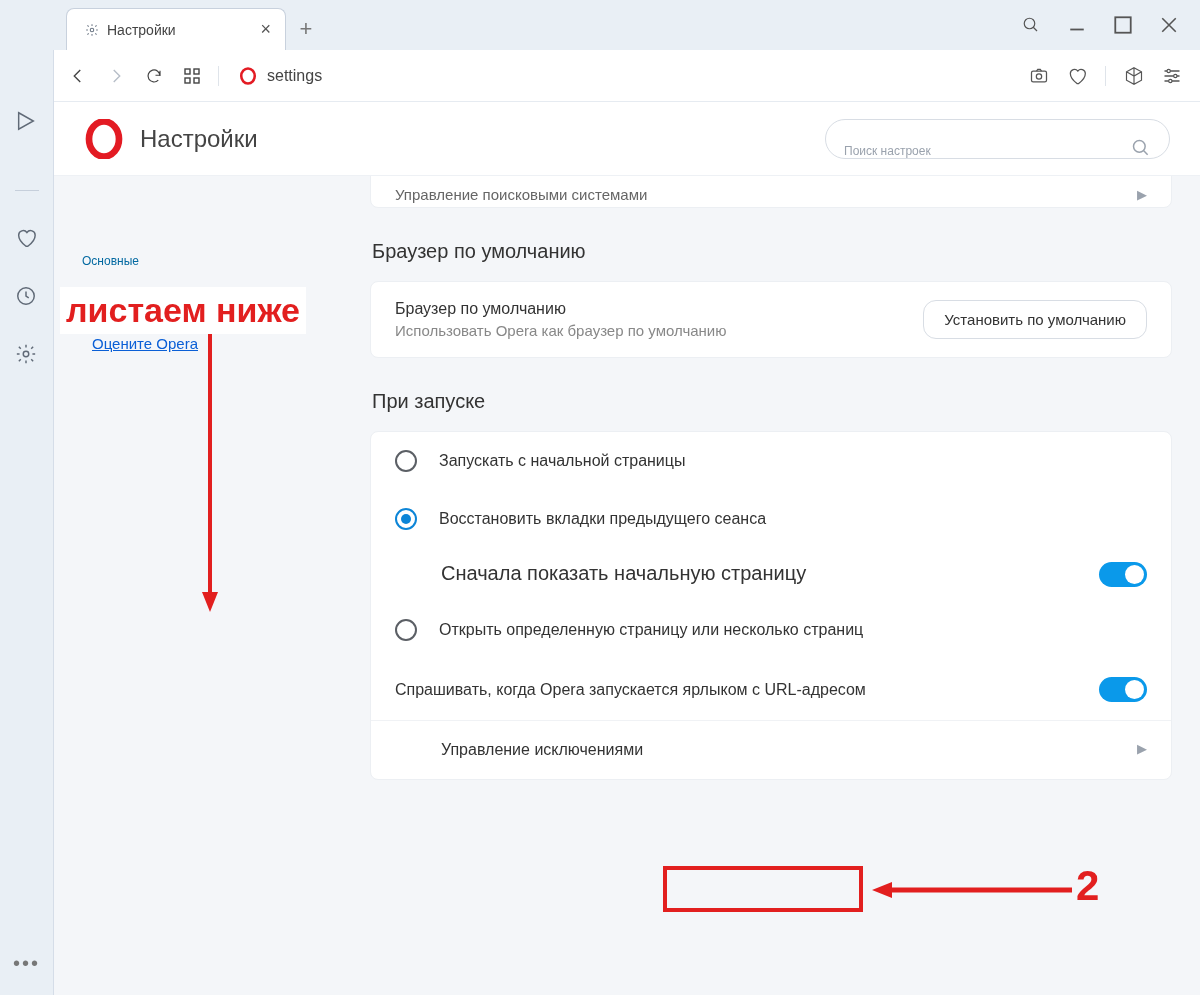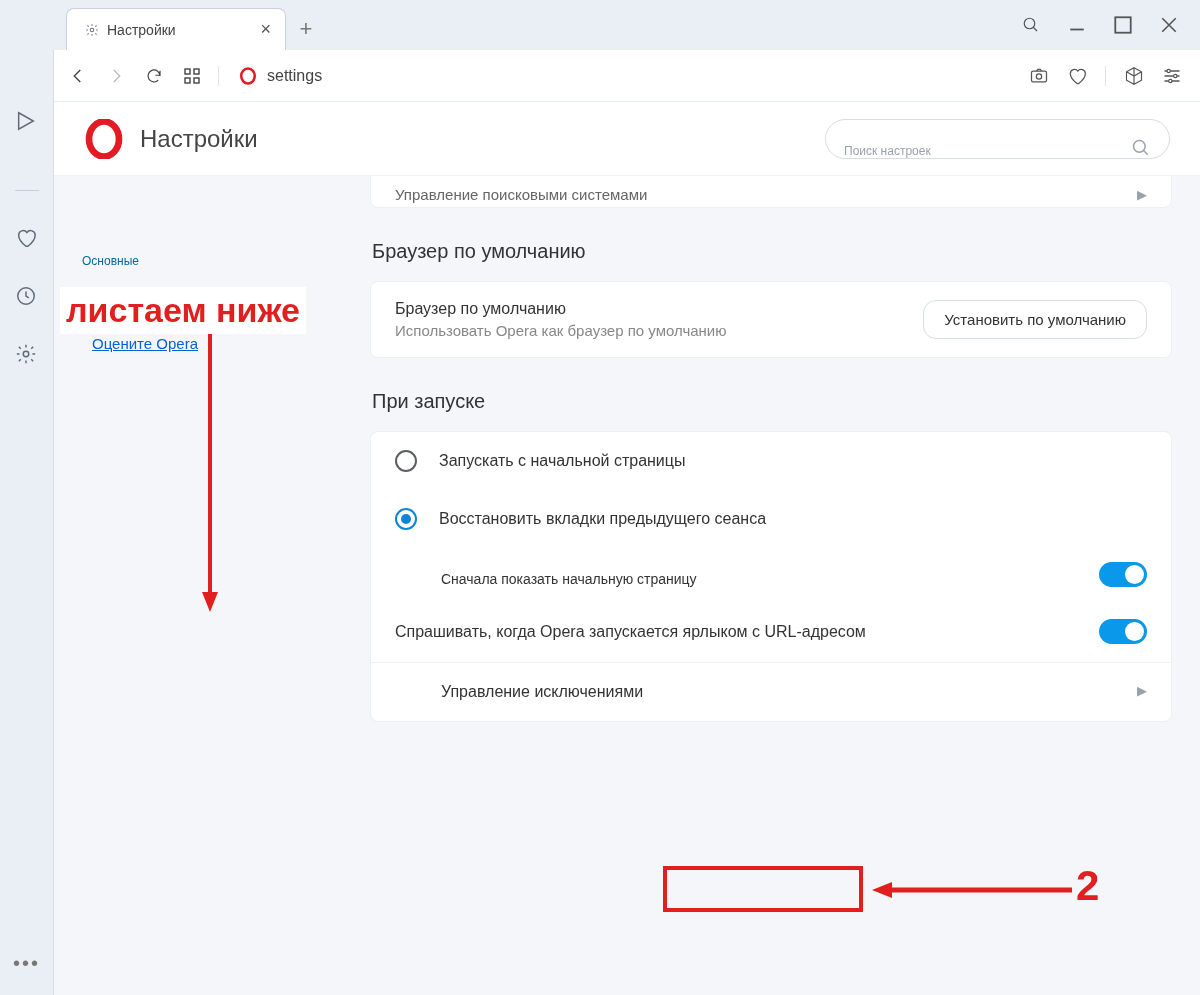--- a/index.html
+++ b/index.html
@@ -131,21 +131,21 @@
   .radio-row{
     padding:18px 24px; display:flex; align-items:center; gap:22px; font-size:16px; color:#333;
   }
   .radio{
     width:22px;height:22px;border:2px solid #5b5f65;border-radius:50%;flex:0 0 auto;position:relative;
   }
   .radio.selected{border-color:#0c85d7;}
   .radio.selected::after{
     content:"";position:absolute;inset:4px;background:#0c85d7;border-radius:50%;
   }
-  .indent-row{padding:14px 24px 14px 70px;display:flex;align-items:flex-end;font-size:14px;color:#333;}
+  .indent-row{padding:14px 24px 14px 70px;display:flex;align-items:flex-start;font-size:20px;color:#333;}
   .toggle{
     margin-left:auto; width:48px;height:25px;background:#0a99ea;border-radius:14px;
     position:relative; cursor:pointer;
   }
   .toggle::after{content:"";position:absolute;right:3px;top:3px;width:19px;height:19px;border-radius:50%;background:#fff;}
   .link-row{
     padding:20px 24px 20px 70px;font-size:16px;color:#333;display:flex;align-items:flex-start;
     border-top:1px solid #f0f2f5;
   }
   .chev{margin-left:auto;color:#9aa2ad;font-size:13px;}
@@ -371,20 +371,24 @@
           <span>Запускать с начальной страницы</span>
         </div>
         <div class="radio-row">
           <div class="radio selected"></div>
           <span>Восстановить вкладки предыдущего сеанса</span>
         </div>
         <div class="indent-row">
           <span>Сначала показать начальную страницу</span>
           <div class="toggle"></div>
         </div>
+        <div class="radio-row">
+          <div class="radio"></div>
+          <span>Открыть определенную страницу или несколько страниц</span>
+        </div>
         <div class="card-row two-col" style="padding-left:24px;justify-content:center;">
           <span>Спрашивать, когда Opera запускается ярлыком с URL-адресом</span>
           <div class="toggle"></div>
         </div>
         <div class="link-row">
           <span>Управление исключениями</span>
           <span class="chev">▶</span>
         </div>
       </div>
 

